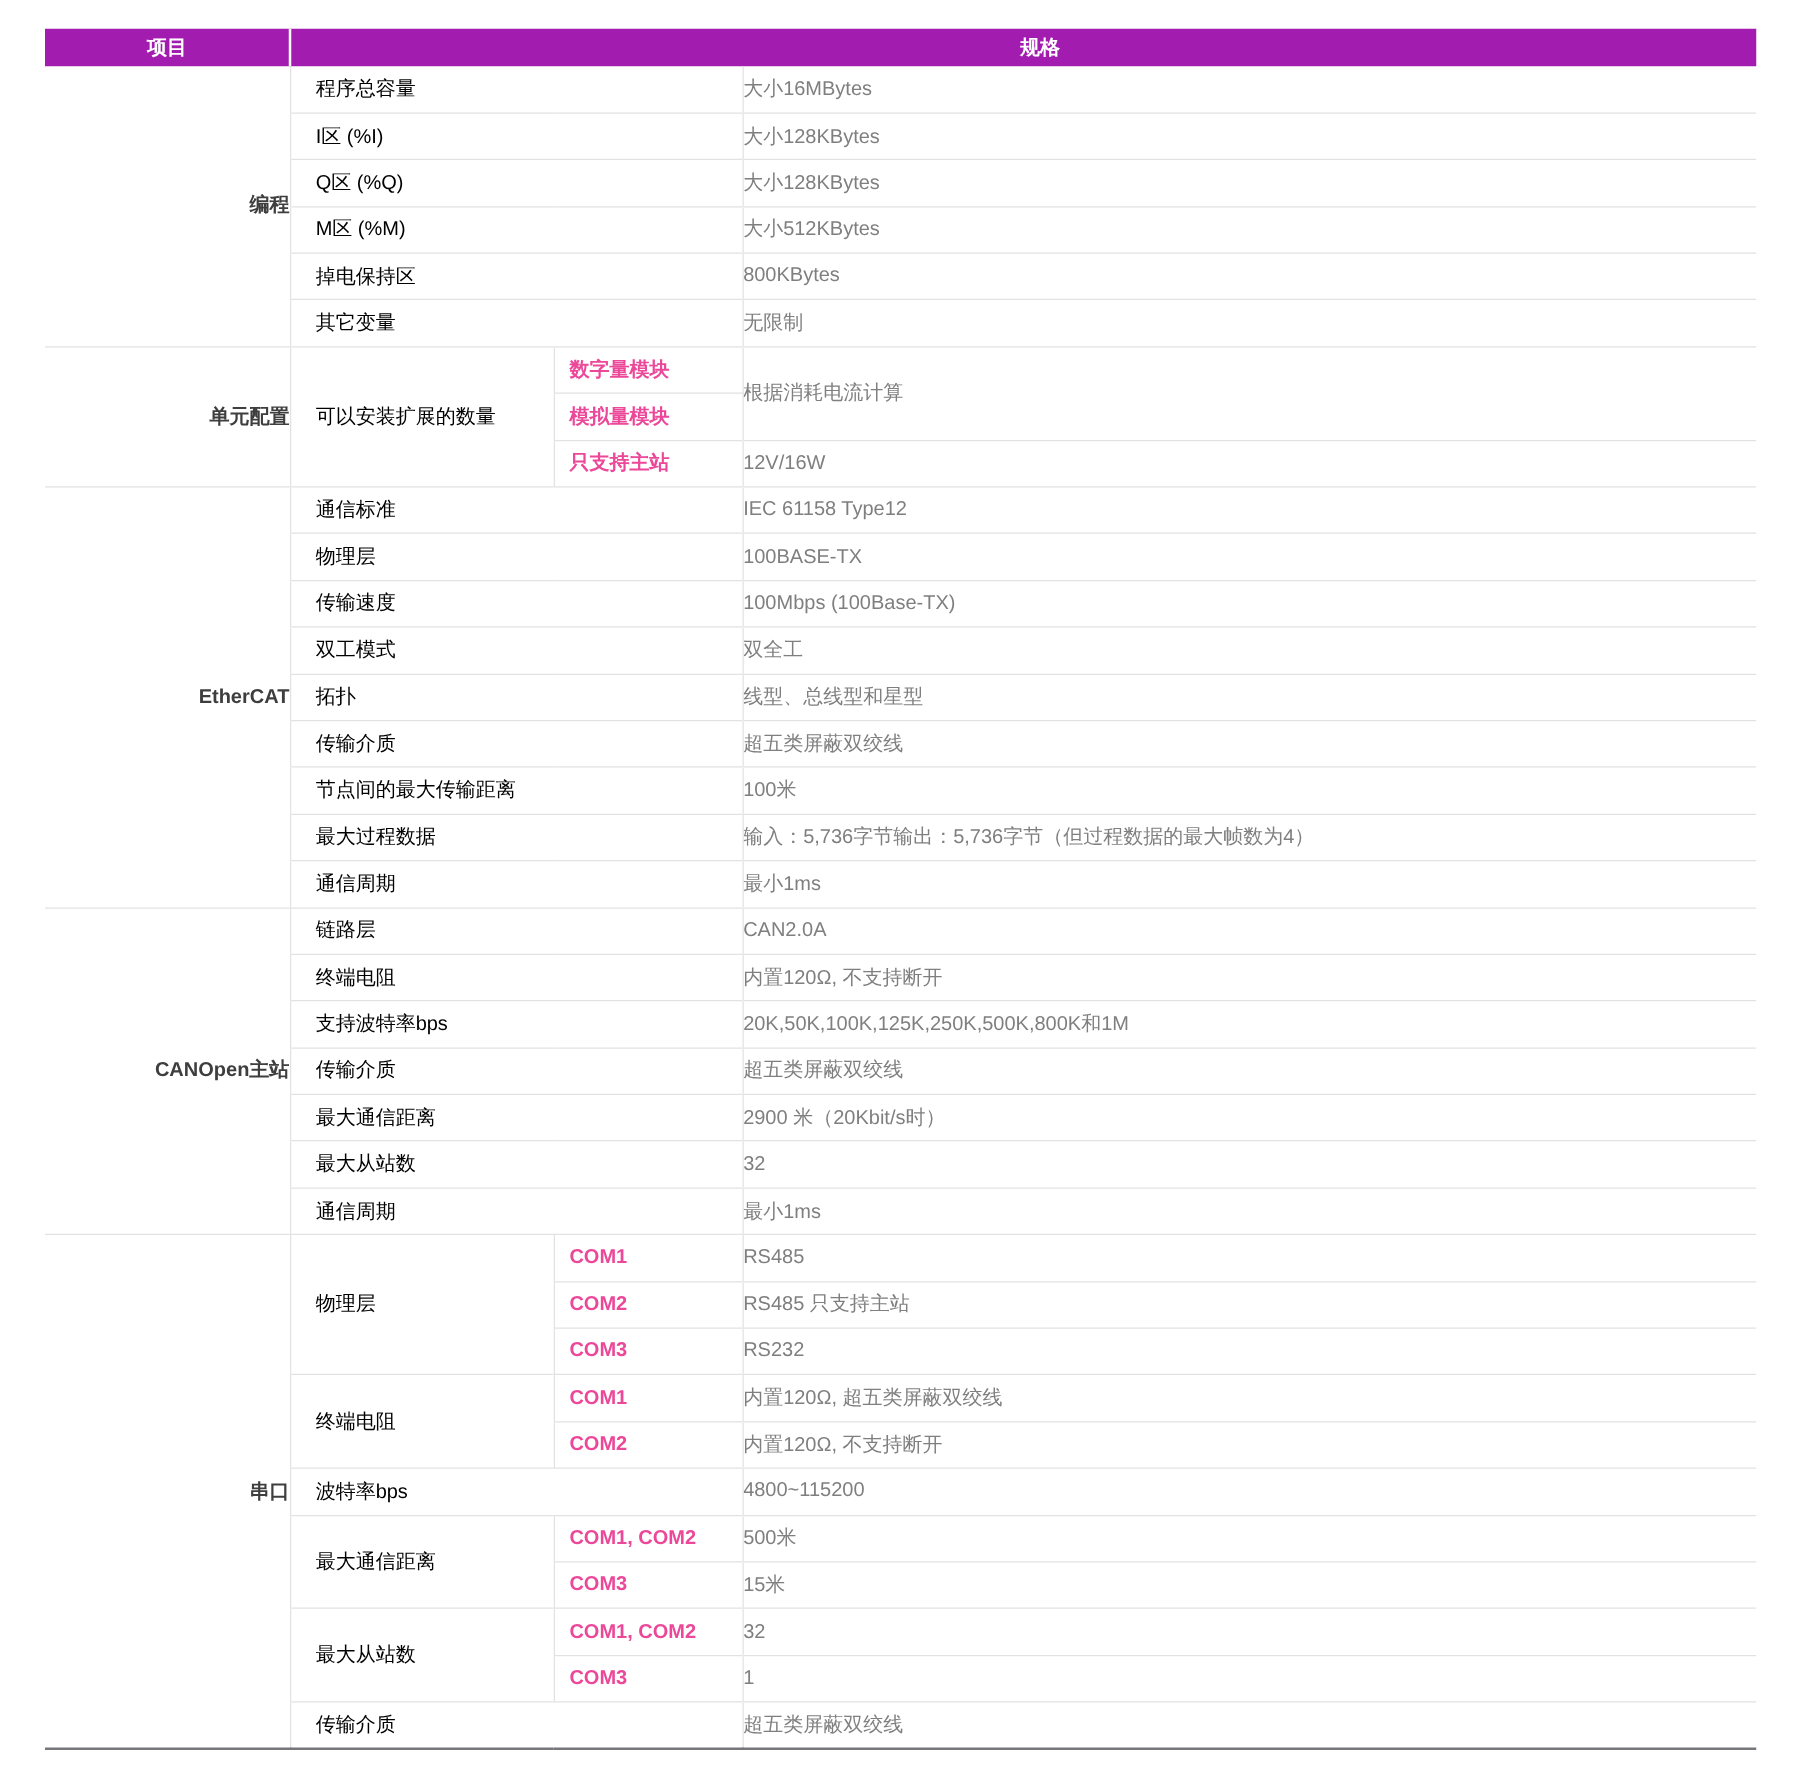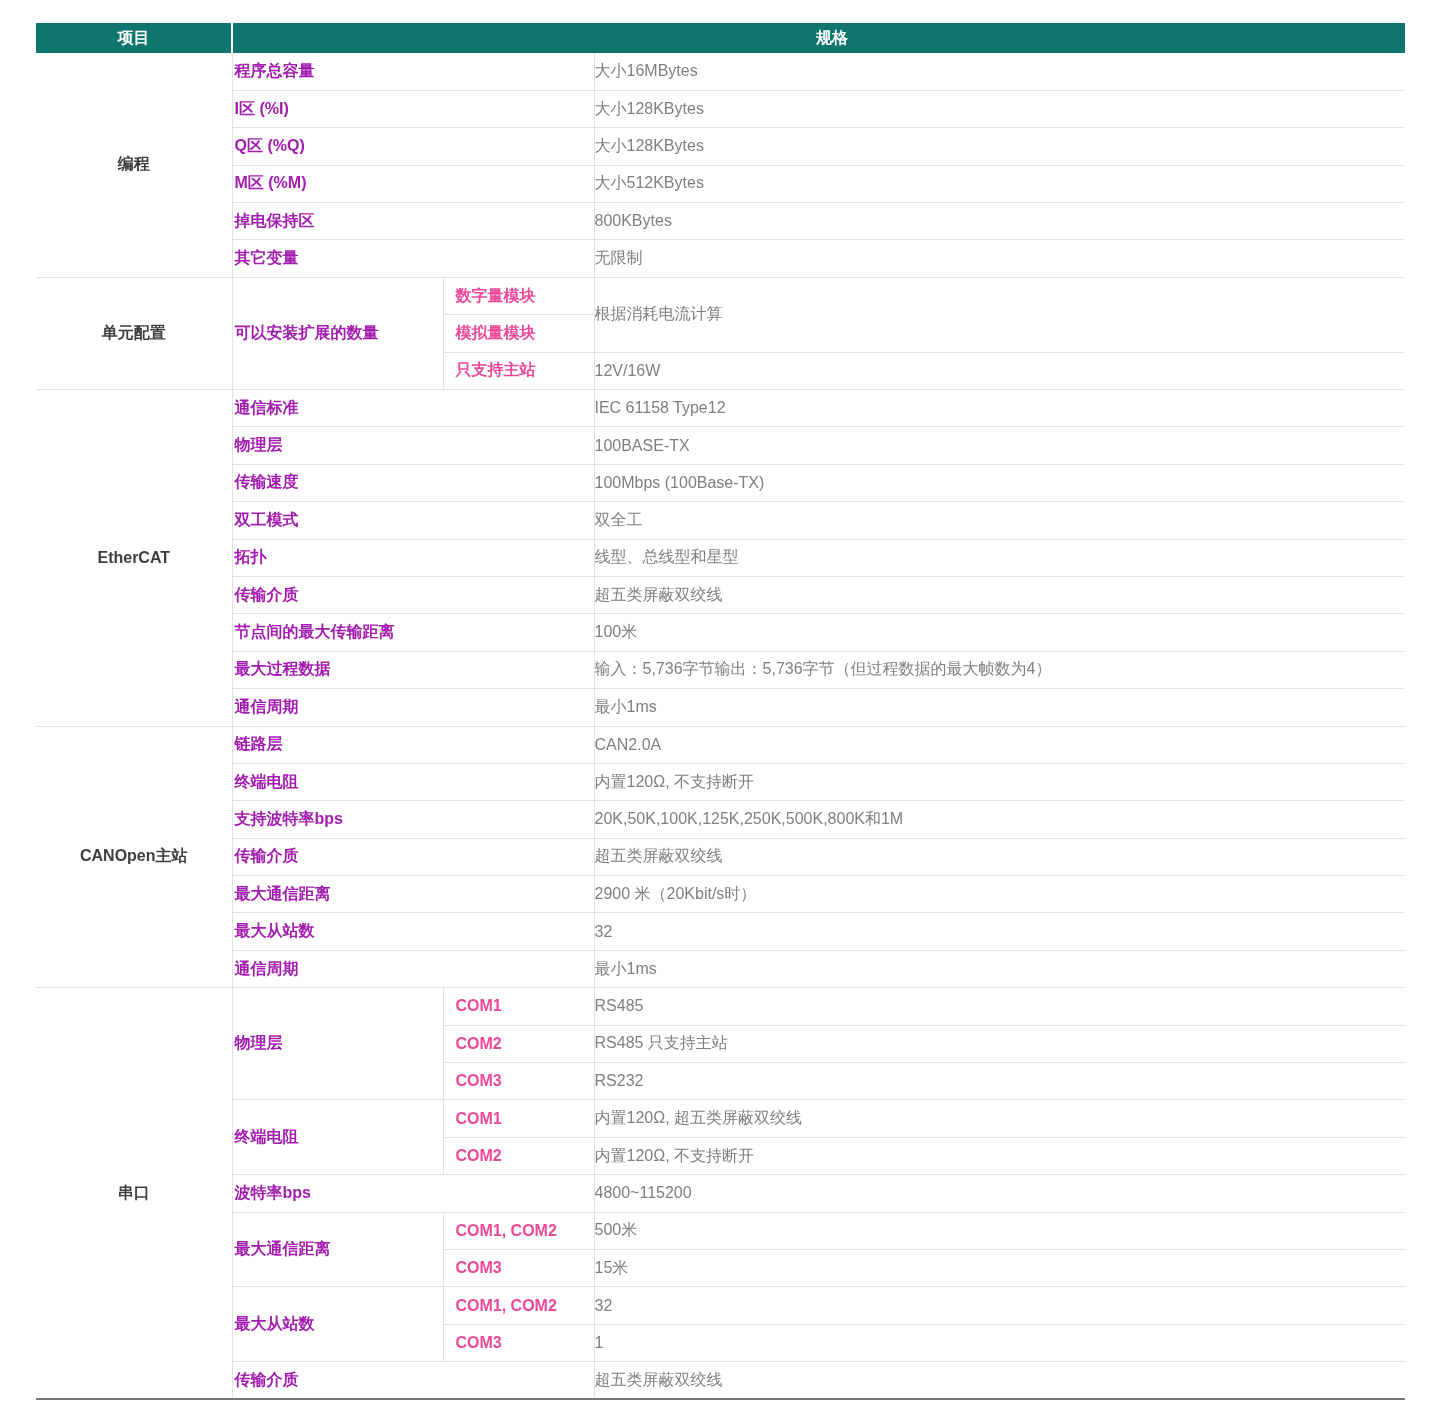--- a/index.html
+++ b/index.html
@@ -1,29 +1,29 @@
 <!DOCTYPE html>
 <html><head>
 <meta charset="utf-8">
 <style>
   * { margin:0; padding:0; box-sizing:border-box; }
   html,body { width:1440px; height:1417px; background:#ffffff; overflow:hidden;
               font-family:"Liberation Sans","DejaVu Sans",sans-serif; }
   .wrap { position:absolute; left:36px; top:23px; width:1369px; }
   table { width:100%; border-collapse:collapse; table-layout:fixed;
           border-bottom:2px solid #76777a; }
-  thead th { background:#0f766e; color:#ffffff; font-size:16px; font-weight:bold;
+  thead th { background:#a21caf; color:#ffffff; font-size:16px; font-weight:bold;
              height:30px; text-align:center; vertical-align:middle; }
   thead th.spec { border-left:2px solid #ffffff;padding-left:26px; }
   tbody td { border-top:1px solid #e2e2e2; border-left:1px solid #e2e2e2;
              height:37.4px; font-size:16px; vertical-align:middle;
              overflow:hidden; white-space:nowrap; }
   tbody tr:first-child > td { border-top:none; }
-  td.group { border-left:none; text-align:center; font-weight:bold; color:#3e3e3e;margin-top:38px; }
-  td.label { color:#a21caf; font-weight:bold; padding-left:2px; }
+  td.group { border-left:none; text-align:right; font-weight:bold; color:#3e3e3e;margin-top:38px; }
+  td.label { color:#000000; font-weight:normal; padding-left:20px; }
   td.sublabel { color:#ec4899; font-weight:bold; padding-left:12px; }
   td.value { color:#7f7f7f; font-weight:normal; padding-left:0; }
 </style>
 </head>
 <body>
 
 <div class="wrap">
   <table>
     <colgroup>
       <col style="width:196px">

